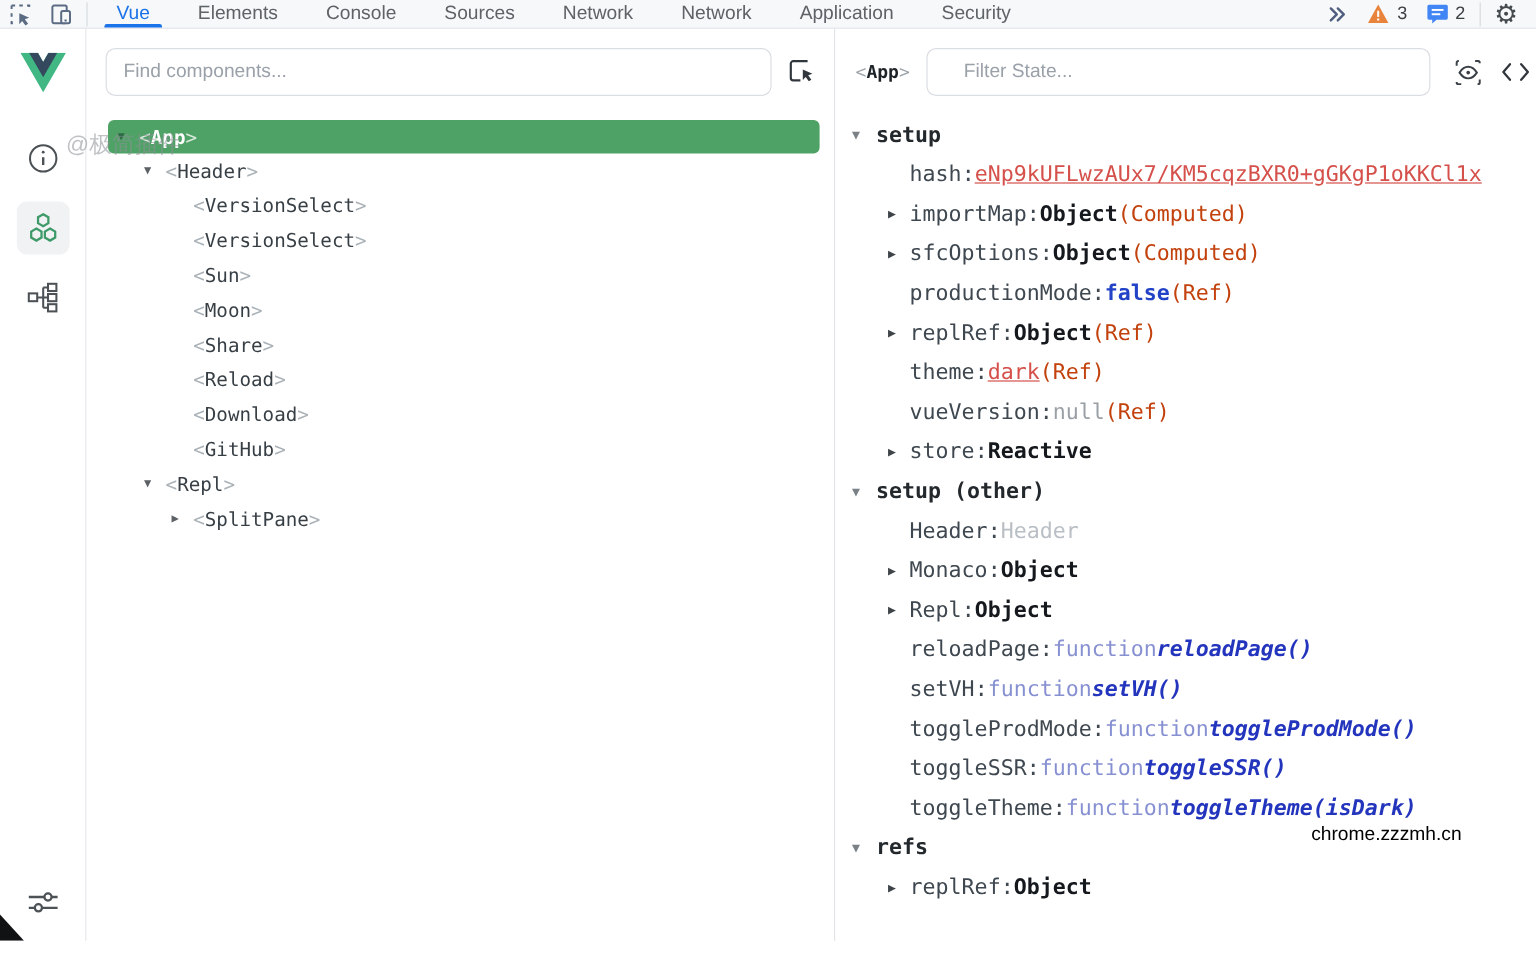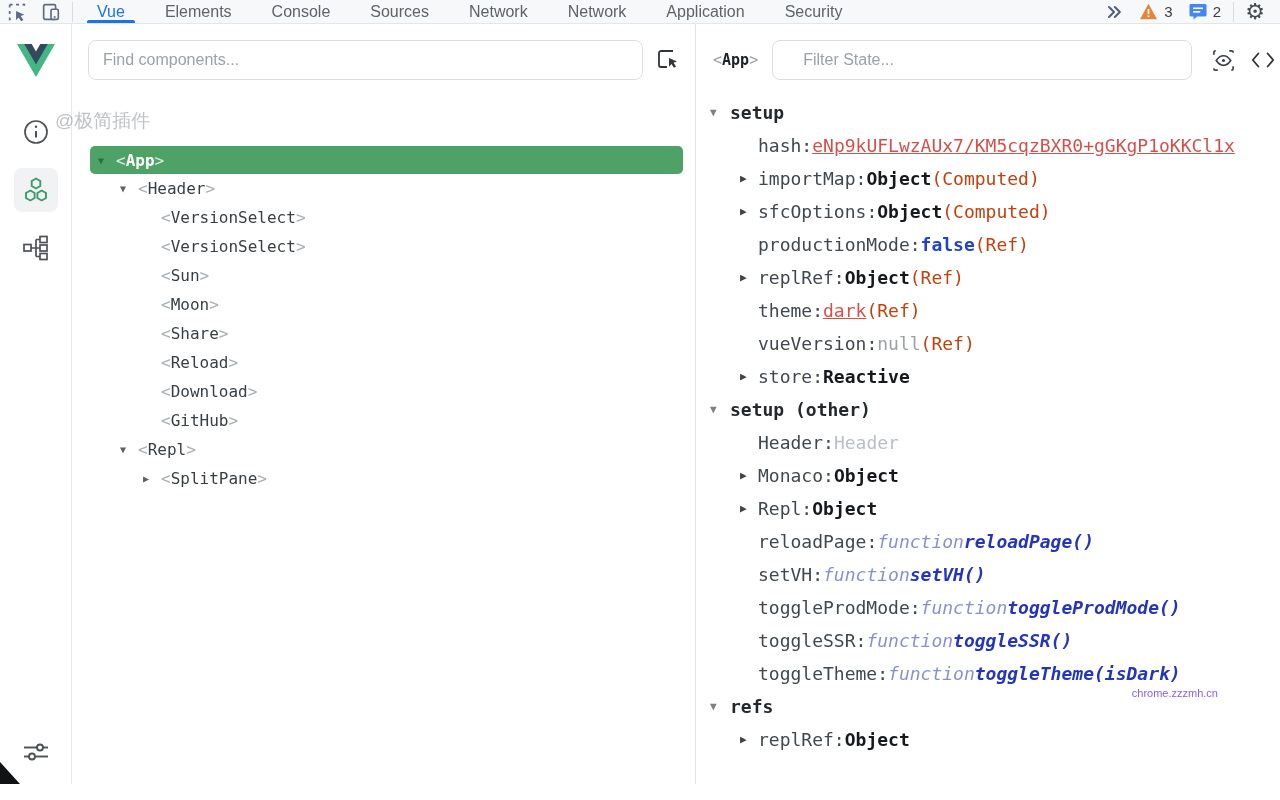--- a/index.html
+++ b/index.html
@@ -32,21 +32,21 @@
           align-items:center; position:relative; flex:none; }
   .rail-logo { height:72px; display:flex; align-items:center; justify-content:center; width:100%; }
   .rail-icons { padding-top:14px; display:flex; flex-direction:column; gap:14px; align-items:center; }
   .rail-btn { width:44px; height:44px; display:flex; align-items:center; justify-content:center;
               border-radius:8px; cursor:pointer; }
   .rail-btn.active { background:#f0f2f3; }
   .rail-bottom { position:absolute; bottom:10px; left:0; width:100%;
                  display:flex; justify-content:center; }
 
   
-  .cpanel { width:623px; flex:none; display:flex; flex-direction:column; position:relative;gap:46px; }
+  .cpanel { width:623px; flex:none; display:flex; flex-direction:column; position:relative; }
   .search-row { height:72px; display:flex; align-items:center; padding:0 12px 0 16px; gap:10px; }
   .search-box { flex:1; height:40px; border:1px solid #dadee3; border-radius:8px; background:#fff;
                 display:flex; align-items:center; padding:0 14px; }
   .search-box input { border:none; outline:none; width:100%; font-size:16px; color:#202124;
                       background:transparent; font-family:"Liberation Sans",sans-serif; }
   .search-box input::placeholder { color:#9aa1a9; }
   .pick-btn { width:30px; height:30px; display:flex; align-items:center; justify-content:center; cursor:pointer; }
 
   .tree { padding-top:3px; font-size:16px; }
   .trow { height:29px; display:flex; align-items:center; white-space:nowrap; cursor:pointer;
@@ -87,26 +87,26 @@
   .srow.haschild { padding-left:44px; }
   .srow.plain { padding-left:62px; }
   .k { color:#3f4850; }
   .colon { color:#3f4850; }
   .v-str { color:#d5504b;text-decoration:underline; }
   .v-obj { color:#15191d; font-weight:700; }
   .v-paren { color:#c2410c; }
   .v-bool { color:#2343c7; font-weight:600; }
   .v-null { color:#9aa0a6; }
   .v-comp { color:#b9bfc5; }
-  .v-fnkw { color:#8791d2; font-style:italic; }
+  .v-fnkw { color:#8791d2; }
   .v-fn { color:#2334bd; font-style:italic; font-weight:700; }
 
   .wm-plugin { position:absolute; left:55px; top:84px; font-size:19px; color:#8c9196;
                opacity:.55; pointer-events:none; z-index:5; }
-  .wm-site { position:absolute; right:62px; top:663px; font-size:11px; color:#8b5cf6;
+  .wm-site { position:absolute; right:62px; top:663px; font-size:16px; color:#000000;
              pointer-events:none; }
   .cursor-shape { position:absolute; left:0; bottom:0; pointer-events:none; }
   svg { display:block; }
 </style>
 </head>
 <body>
 
 <div class="tabbar">
   <div class="tb-iconbtn">
     <svg width="22" height="22" viewBox="0 0 24 24" fill="none" stroke="#5b6b84" stroke-width="1.8">

